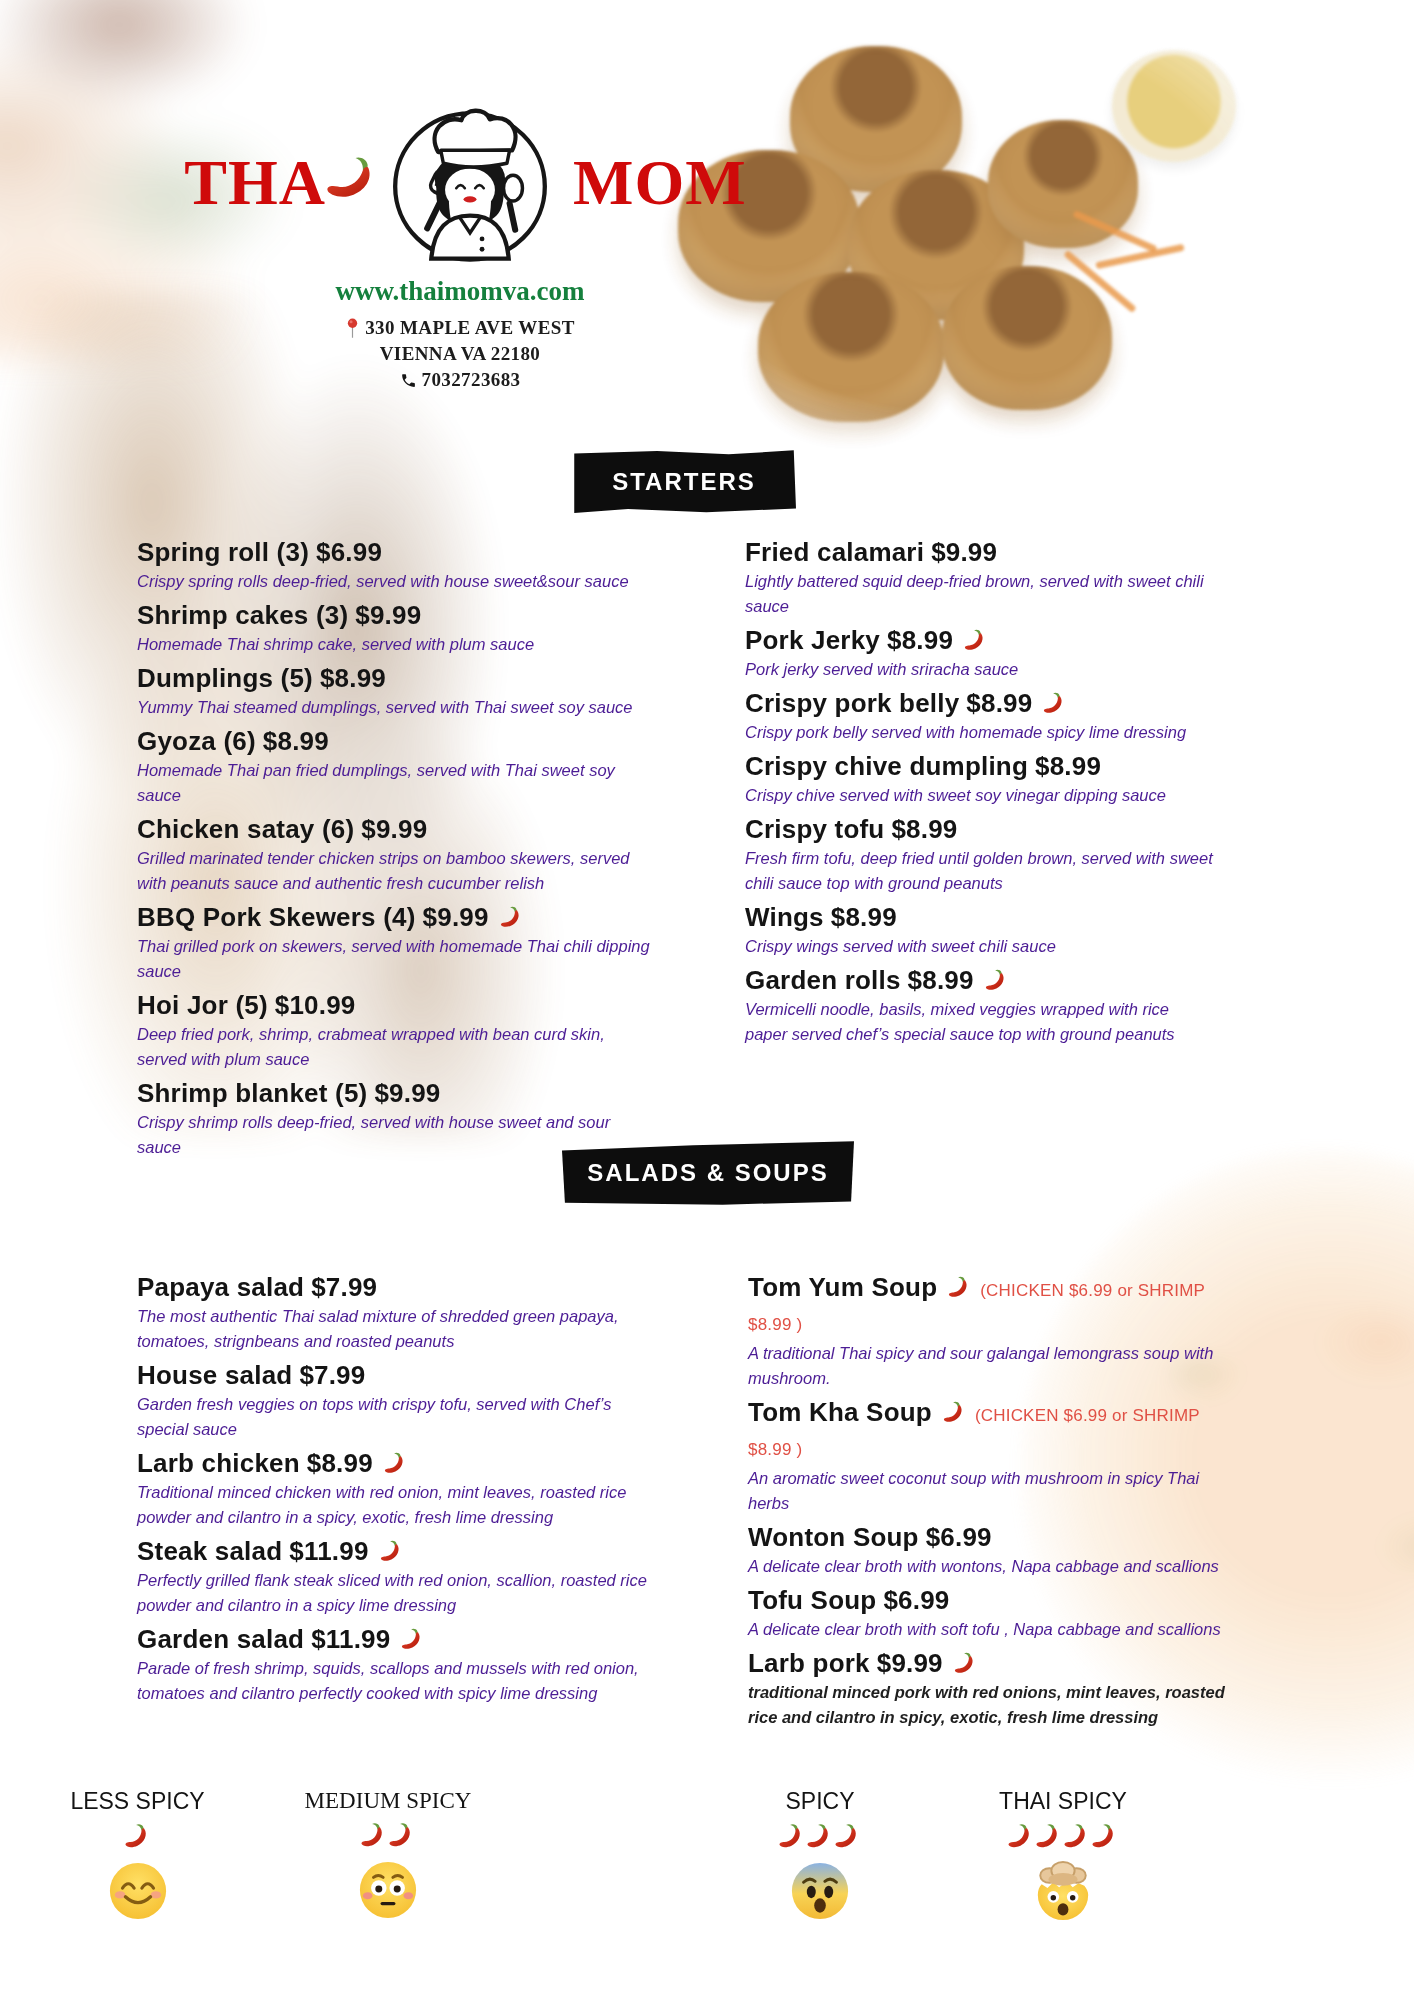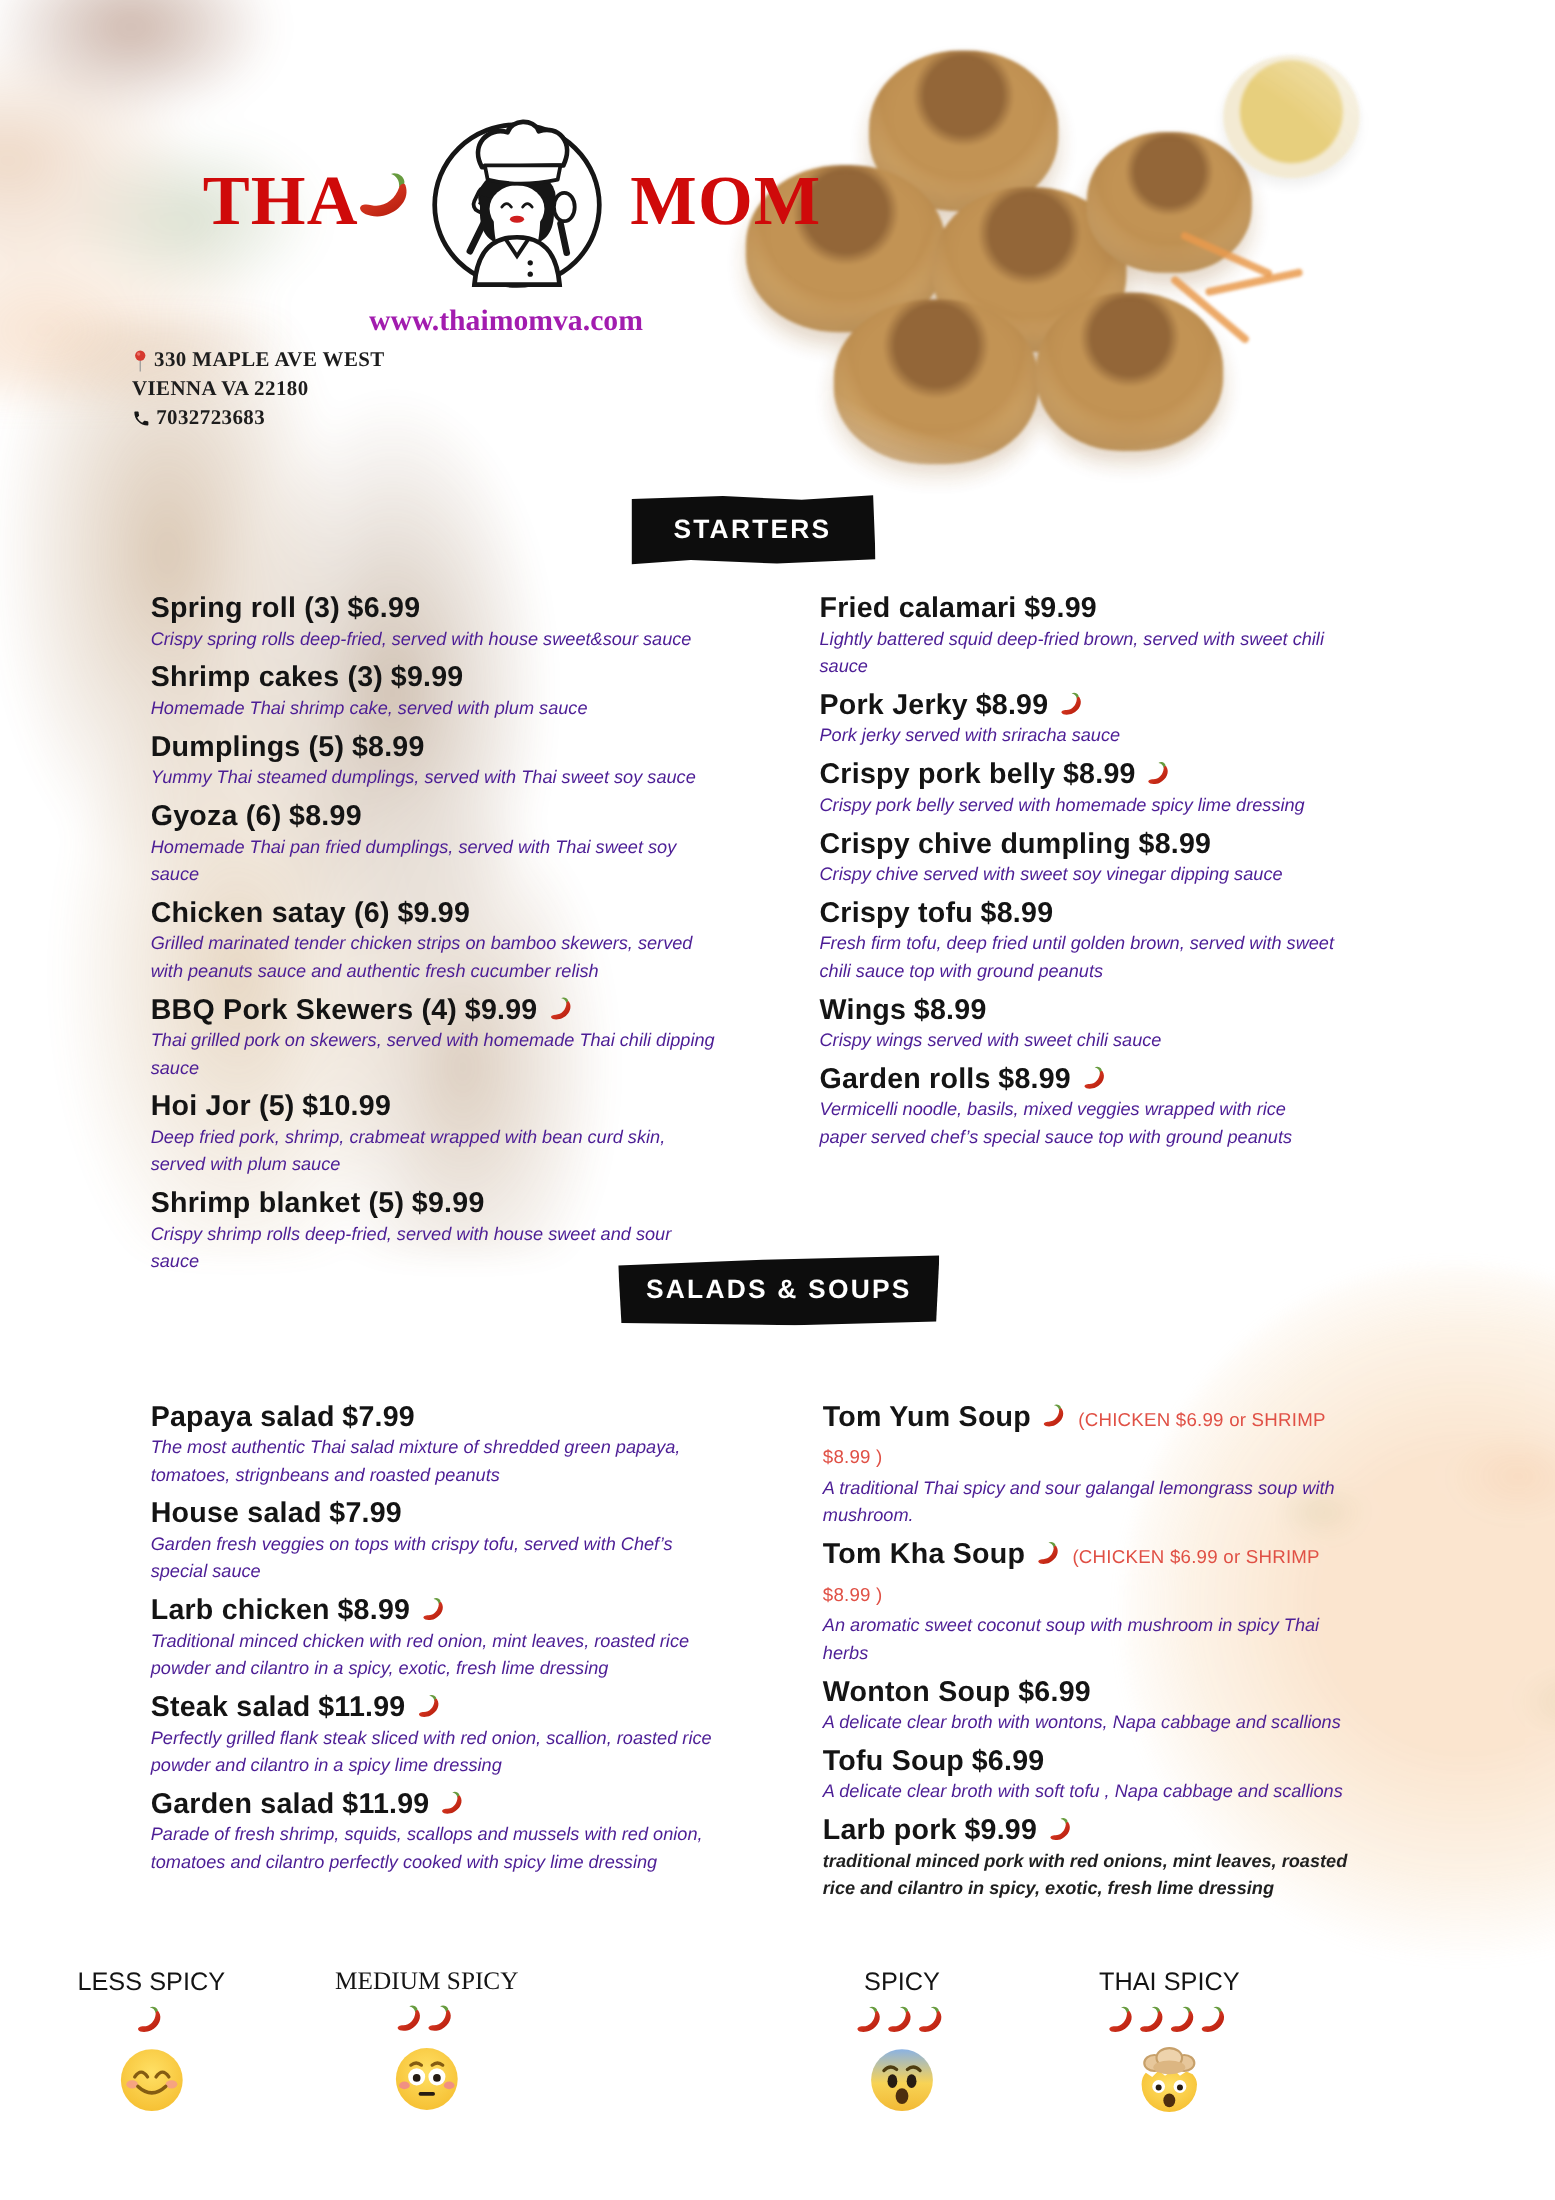--- a/index.html
+++ b/index.html
@@ -45,24 +45,24 @@
   .carrot:nth-of-type(8){left:430px;top:200px;transform:rotate(24deg);}
   .carrot:nth-of-type(9){left:455px;top:225px;transform:rotate(-12deg);}
   .carrot:nth-of-type(10){left:415px;top:250px;transform:rotate(40deg);}
 
   
   .header{position:absolute;left:120px;top:92px;width:680px;z-index:2;text-align:center;}
   .logo-row{display:flex;align-items:center;justify-content:center;gap:2px;height:182px;}
   .brand{font-family:"Liberation Serif",serif;font-weight:700;font-size:64px;color:#cf0a0a;letter-spacing:1px;margin-left:11px;}
   .logo-chili{width:58px;height:84px;transform:rotate(14deg);margin:0 -2px 8px -6px;}
   .chef{width:172px;height:172px;margin:0 4px;}
-  .website{font-family:"Liberation Serif",serif;font-weight:700;font-size:27px;color:#a21caf;margin-top:2px;}
+  .website{font-family:"Liberation Serif",serif;font-weight:700;font-size:27px;color:#15803d;margin-top:2px;}
   .addr{font-family:"Liberation Serif",serif;font-weight:700;font-size:19px;color:#1d1d1d;
         line-height:26px;letter-spacing:.4px;margin-top:8px;}
-  .addr .line{display:flex;align-items:center;justify-content:flex-start;gap:5px;}
+  .addr .line{display:flex;align-items:center;justify-content:center;gap:5px;}
   .addr svg{width:15px;height:21px;} .addr .ph-svg{width:17px;height:17px;}
 
   
   .banner{position:absolute;z-index:2;background:#0d0d0d;color:#fff;display:flex;align-items:center;
     justify-content:center;font-size:24px;font-weight:700;letter-spacing:2px;}
   .banner-starters{left:572px;top:449px;width:224px;height:66px;
     clip-path:polygon(1% 7%,38% 3%,70% 8%,99% 2%,100% 90%,60% 96%,25% 91%,1% 97%);}
   .banner-salads{left:562px;top:1140px;width:292px;height:66px;
     clip-path:polygon(0 16%,45% 8%,100% 2%,99% 93%,55% 98%,1% 95%);}
 

